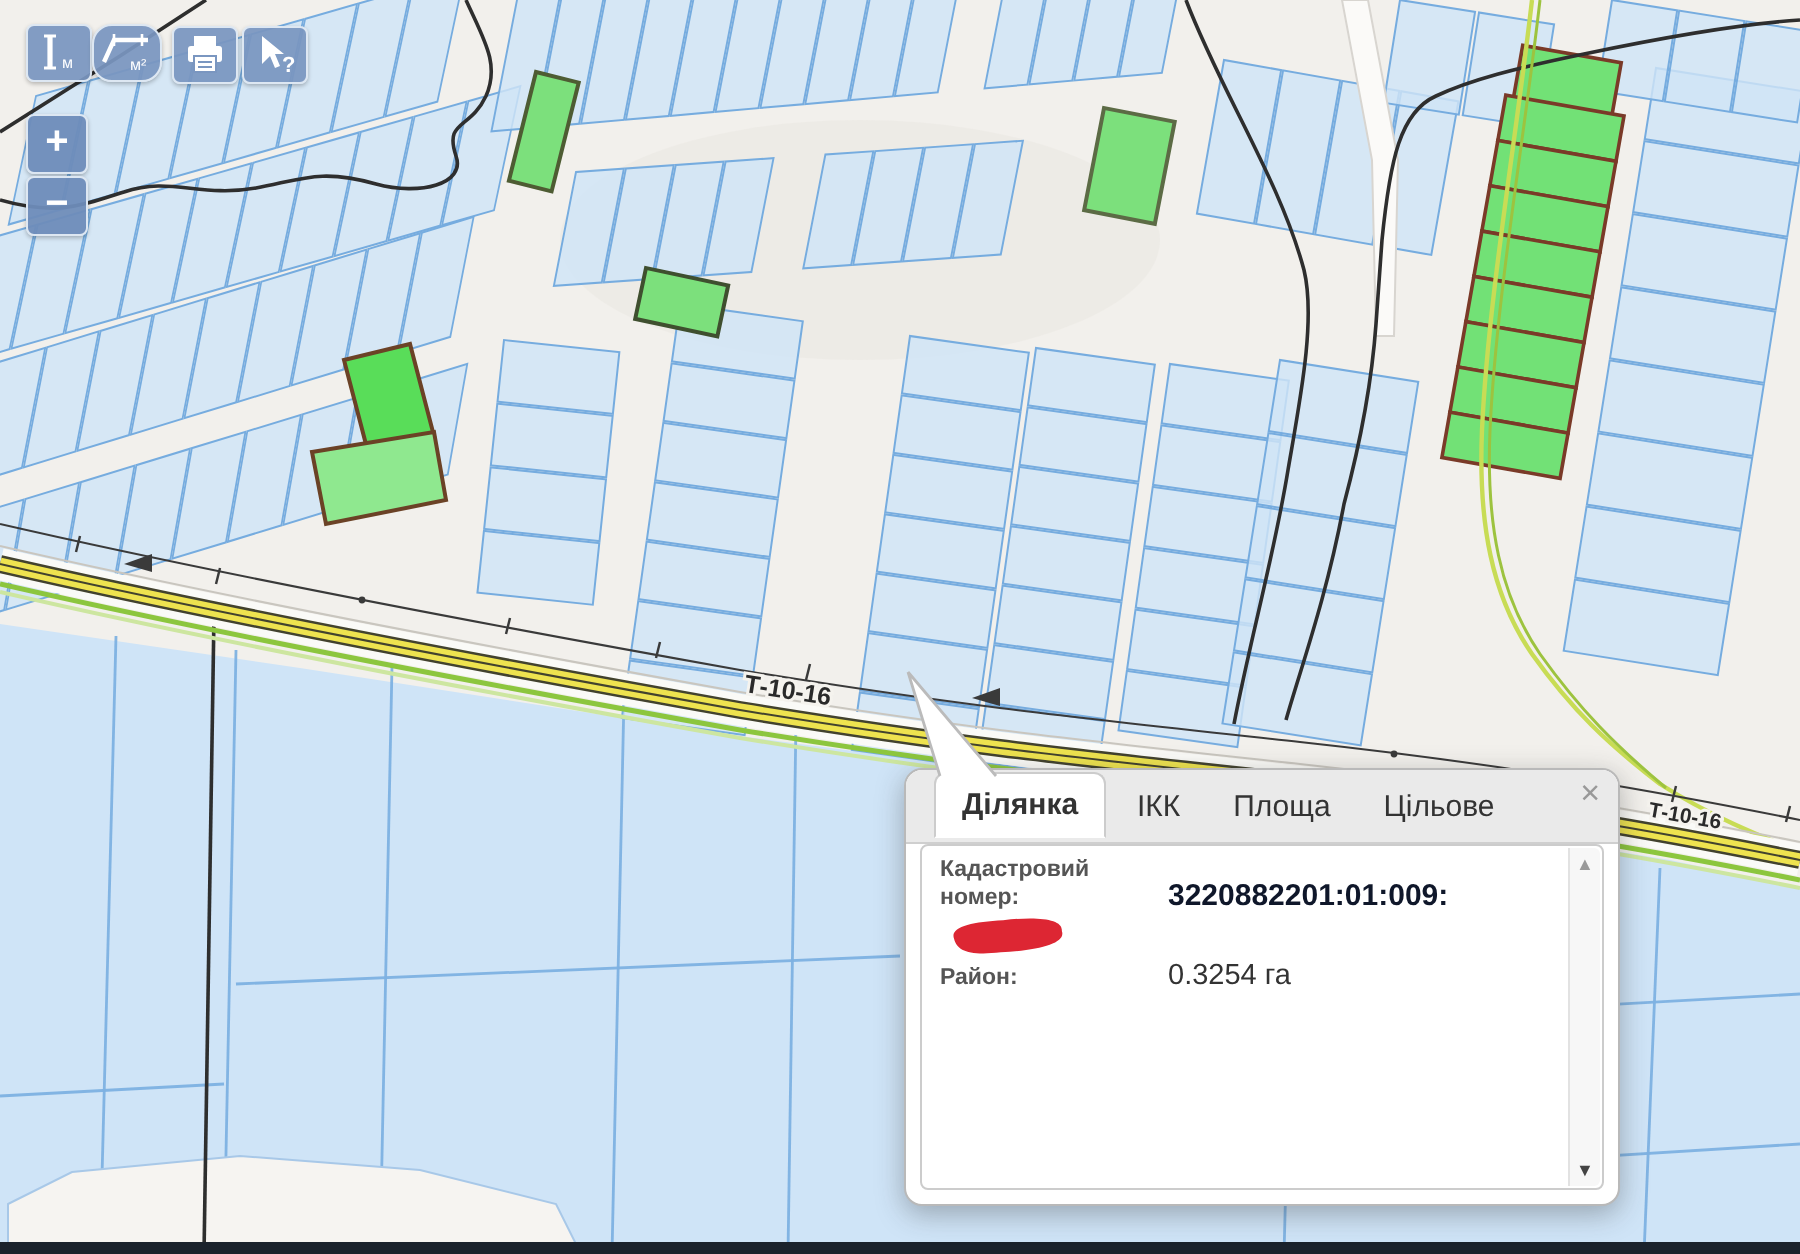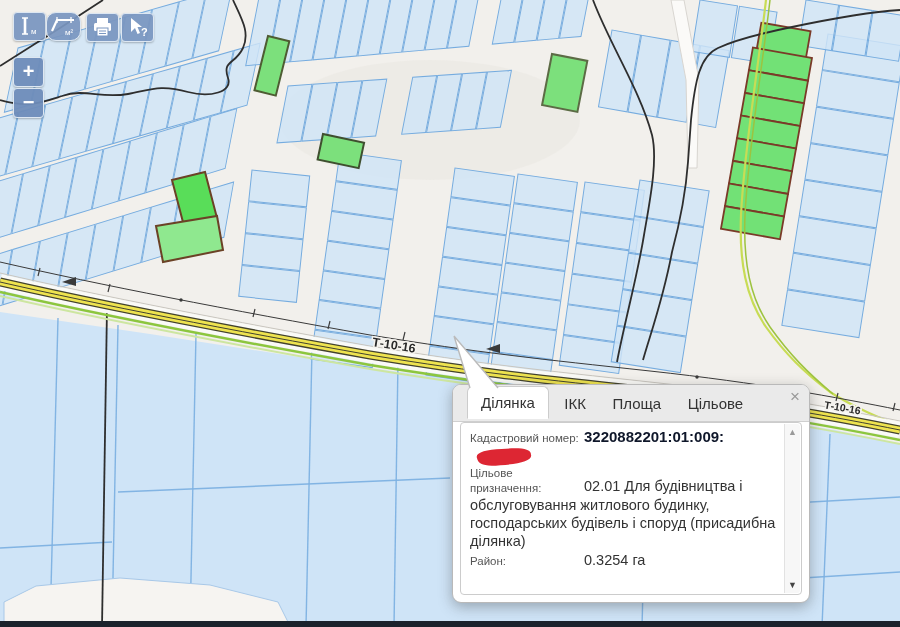--- a/index.html
+++ b/index.html
@@ -25,26 +25,26 @@
     text-align:center;cursor:pointer;}
   
   #popup{position:absolute;left:452px;top:384px;width:356px;height:217px;z-index:10;
     background:#fff;border:1px solid #b9b9b9;border-radius:9px;
     box-shadow:0 4px 14px rgba(50,50,50,.35);}
   #tail{position:absolute;left:440px;top:332px;z-index:11;}
   #popup .hdr{position:absolute;left:0;top:0;right:0;height:36px;background:#eaeaea;
     border-bottom:1px solid #cfcfcf;border-radius:8px 8px 0 0;}
   .tab{display:inline-block;font-size:15px;color:#333;padding:8px 11px 6px;cursor:pointer;vertical-align:bottom;}
   .tab.active{background:#fff;border:1px solid #ccc;border-bottom:1px solid #fff;
-    border-radius:6px 6px 0 0;font-weight:normal;padding:7px 13px 7px;margin-left:14px;position:relative;top:1px;}
+    border-radius:6px 6px 0 0;font-weight:bold;padding:7px 13px 7px;margin-left:14px;position:relative;top:1px;}
   #closeBtn{position:absolute;top:3px;right:9px;font-size:17px;color:#999;cursor:pointer;line-height:17px;}
   #popup .bodybox{position:absolute;left:7px;right:7px;top:37px;bottom:7px;background:#fff;
     border:1px solid #ccc;border-radius:4px;overflow:hidden;}
   #popup .content{position:absolute;left:9px;right:20px;top:5px;bottom:4px;font-size:14.5px;color:#333;line-height:1.26;}
-  .flabel{font-size:11.5px;font-weight:normal;color:#555;display:inline-block;width:114px;vertical-align:baseline;}
+  .flabel{font-size:11.5px;font-weight:bold;color:#555;display:inline-block;width:114px;vertical-align:baseline;}
   .fvalue{font-size:14.5px;color:#333;}
   .fvalue.num{font-weight:bold;color:#0f172a;font-size:15px;}
   .scribble{display:inline-block;vertical-align:-4px;margin-left:2px;}
   .sbar{position:absolute;right:1px;top:1px;bottom:1px;width:15px;background:#f7f7f7;
     border-left:1px solid #e2e2e2;border-radius:0 3px 3px 0;}
   .sarrow{position:absolute;left:0;width:15px;text-align:center;font-size:9px;cursor:pointer;}
   .sarrow.up{top:3px;color:#9a9a9a;}
   .sarrow.down{bottom:3px;color:#444;}
   #bottombar{position:absolute;left:0;bottom:0;width:900px;height:6px;background:#1b222c;z-index:4;}
 </style>
@@ -342,23 +342,20 @@
       <span id="closeBtn">×</span>
     </div>
     <div class="bodybox">
       <div class="content">
         <div>
           <span class="flabel">Кадастровий номер:</span><span class="fvalue num">3220882201:01:009:</span><svg class="scribble" width="62" height="19" viewBox="0 0 62 19">
             <path d="M5,10 C3,4 14,2 30,2 C48,1 60,3 59,9 C61,15 48,18 28,18 C12,19 6,16 5,10 Z" fill="#dd2633" transform="rotate(-3 31 10)"></path>
           </svg>
         </div>
         <div>
-          <span class="flabel">Цільове призначення:</span><span class="fvalue">02.01 Для будівництва і обслуговування житлового будинку, господарських будівель і споруд (присадибна ділянка)</span>
-        </div>
-        <div>
           <span class="flabel">Район:</span><span class="fvalue">0.3254 га</span>
         </div>
 
       </div>
       <div class="sbar">
         <div class="sarrow up">▲</div>
         <div class="sarrow down">▼</div>
       </div>
     </div>
   </div>

